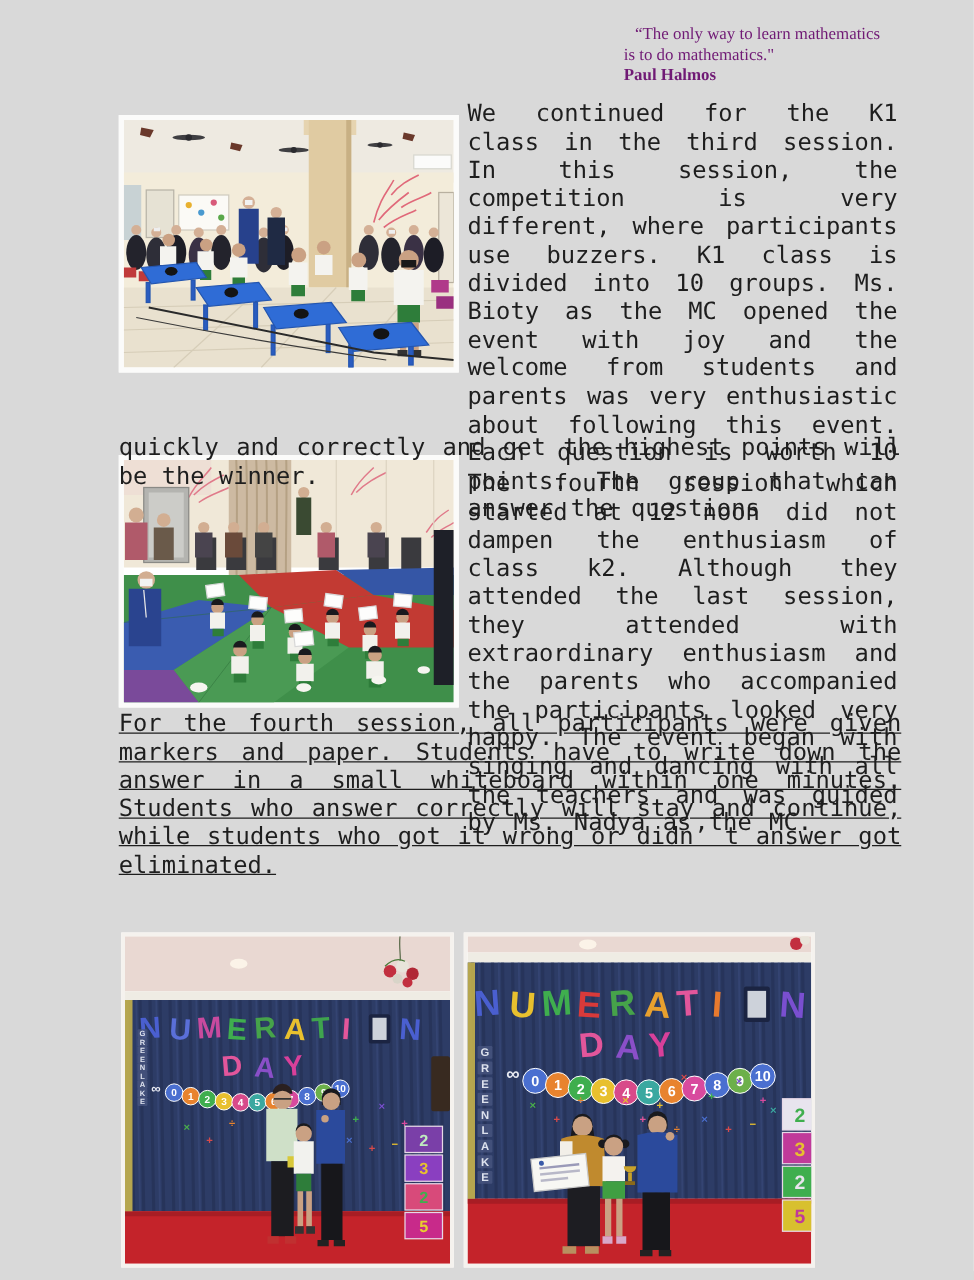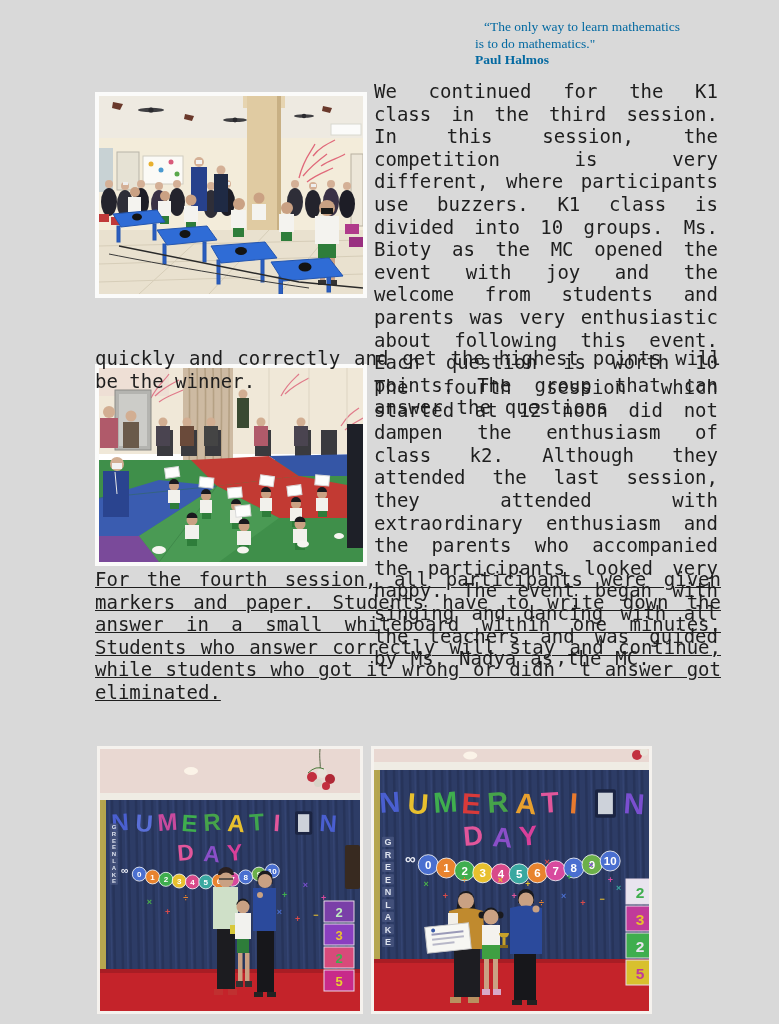--- a/index.html
+++ b/index.html
@@ -5,23 +5,23 @@
   html,body{margin:0;padding:0;}
   .page{
     position:relative;
     width:779px;height:1024px;
     background:#d9d9d9;
     overflow:hidden;
     font-family:"DejaVu Sans Mono","Liberation Mono",monospace;
     color:#1e1e1e;
   }
   .quote{
-    position:absolute;left:475px;top:19px;width:252px;
+    position:absolute;left:499px;top:19px;width:252px;
     font-family:"Liberation Serif","DejaVu Serif",serif;
-    font-size:13.5px;line-height:16.5px;color:#0369a1;
+    font-size:13.5px;line-height:16.5px;color:#701a75;
   }
   .quote .q1{display:block;text-indent:9px;}
   .quote .q2{display:block;}
   .quote .author{display:block;font-weight:bold;}
   .body-text{
     position:absolute;margin:0;
     font-size:19px;line-height:22.6px;
     text-align:justify;
   }
   .col{word-spacing:2.5px;}

